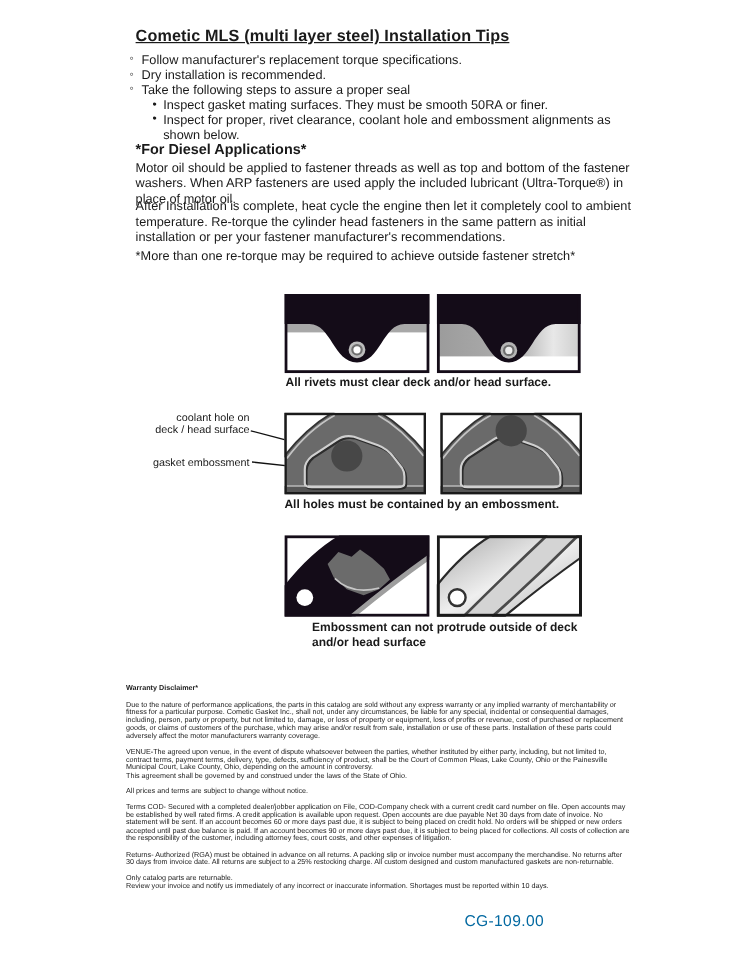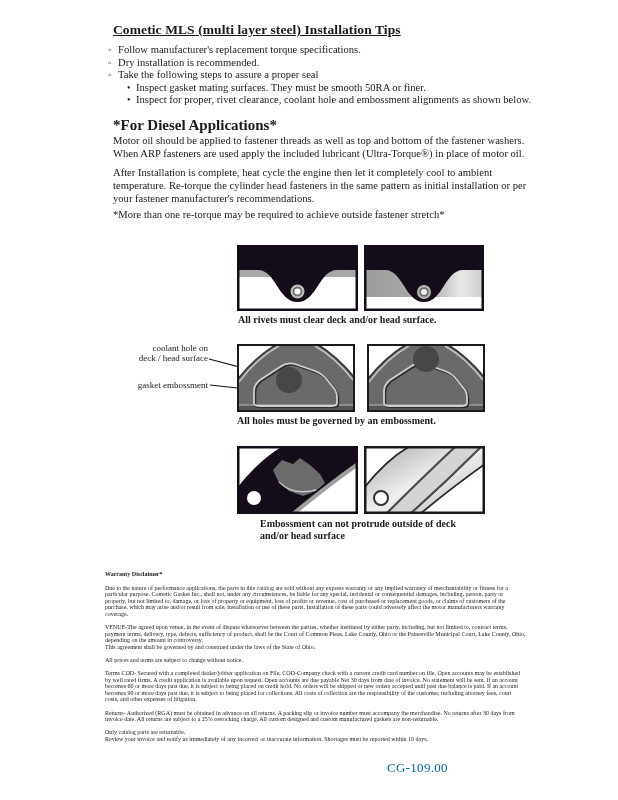--- a/index.html
+++ b/index.html
@@ -1,31 +1,31 @@
 <!DOCTYPE html>
 <html><head>
 <meta charset="utf-8">
 <style>
   * { margin:0; padding:0; box-sizing:border-box; }
   html,body { background:#fff; }
   .page {
     position:relative; width:618px; height:800px; background:#ffffff;
-    font-family:Liberation Serif, serif; color:#1a1a1a; overflow:hidden;
+    font-family:Liberation Sans, sans-serif; color:#1a1a1a; overflow:hidden;
   }
   .abs { position:absolute; }
   .title {
     left:113px; top:22px; font-size:13.5px; font-weight:bold;
     text-decoration:underline; letter-spacing:0.1px;
   }
   .bullets { left:108px; top:44px; font-size:10.6px; line-height:12.6px; width:430px; }
   .bullet { position:relative; padding-left:10px; }
   .bullet::before { content:"◦"; position:absolute; left:0; top:0; font-size:10px; }
   .subbullet { position:relative; padding-left:9px; margin-left:19px; }
   .subbullet::before { content:"•"; position:absolute; left:0; top:0; font-size:10px; }
-  .diesel-heading { left:113px; top:117px; font-size:15px; font-weight:bold; }
+  .diesel-heading { left:113px; top:117px; font-size:12px; font-weight:bold; }
   .para { left:113px; width:414px; font-size:10.6px; line-height:13.2px; white-space:pre-line; }
   .p1 { top:134px; }
   .p2 { top:166px; }
   .p3 { top:208px; }
   .dlabel { font-size:13px; letter-spacing:0.6px; text-align:center; color:#1c1c1c;margin-top:24px; }
   .caption { font-size:10px; font-weight:bold; white-space:pre-line; line-height:11.5px; }
   .annot { font-size:9px; line-height:10px; text-align:right; white-space:pre-line; width:95px; left:113px; }
   .legal { left:105px; top:571px; width:421px; font-size:6px; line-height:6.6px; color:#222; }
   .legal h4 { font-size:6px; margin-bottom:7px; }
   .legal p { margin-bottom:6.5px; white-space:pre-line; }
@@ -126,21 +126,21 @@
     <path d="M118,0 H80 Q100,12 118,34 Z" fill="#ffffff" stroke="#333" stroke-width="1.5"></path>
     <path d="M78,2 Q98,13 116,36" stroke="#c4c4c4" stroke-width="1.5" fill="none"></path>
     <g>
       <path d="M17,59 V47 Q17,41 23,36 L43,23 Q50,18 58,20 L78,27 Q86,30 91,37 L98,46 Q100,49 100,53 V59 Q100,62 94,62 H23 Q17,62 17,59 Z" transform="translate(1.2,1.2)" stroke="#2d2d2d" stroke-width="2.2" fill="none"></path>
       <path d="M17,59 V47 Q17,41 23,36 L43,23 Q50,18 58,20 L78,27 Q86,30 91,37 L98,46 Q100,49 100,53 V59 Q100,62 94,62 H23 Q17,62 17,59 Z" stroke="#cfcfcf" stroke-width="1.8" fill="none"></path>
     </g>
     <circle cx="59" cy="15" r="13" fill="#474747"></circle>
     <rect x="1" y="1" width="116" height="66" fill="none" stroke="#1a1a1a" stroke-width="2"></rect>
   </svg>
 
-  <div class="abs caption" style="left:237px; top:415px;">All holes must be governed by an embossment.</div>
+  <div class="abs caption" style="left:237px; top:415px;">All holes must be contained by an embossment.</div>
 
   <div class="abs dlabel" style="left:237px; top:431px; width:121px;">RIGHT</div>
   <div class="abs dlabel" style="left:364px; top:431px; width:121px;">WRONG</div>
 
   <svg class="abs" style="left:237px; top:446px;" width="121" height="68" viewBox="0 0 121 68">
     <rect x="0" y="0" width="121" height="68" fill="#ffffff"></rect>
     <path d="M46,0 L121,0 L121,18 Q90,40 56,68 L0,68 L0,42 Q22,14 46,0 Z" fill="#140c18"></path>
     <path d="M121,18 Q90,40 56,68" stroke="#9e9e9e" stroke-width="4" fill="none"></path>
     <path d="M36,24 L45,14 L56,18 L63,12 L73,19 L83,28 L88,37 L79,45 L66,50 L52,45 L41,35 Z" fill="#6b6b6b"></path>
     <path d="M42,36 Q56,50 79,44" stroke="#c6c6c6" stroke-width="1.4" fill="none"></path>

